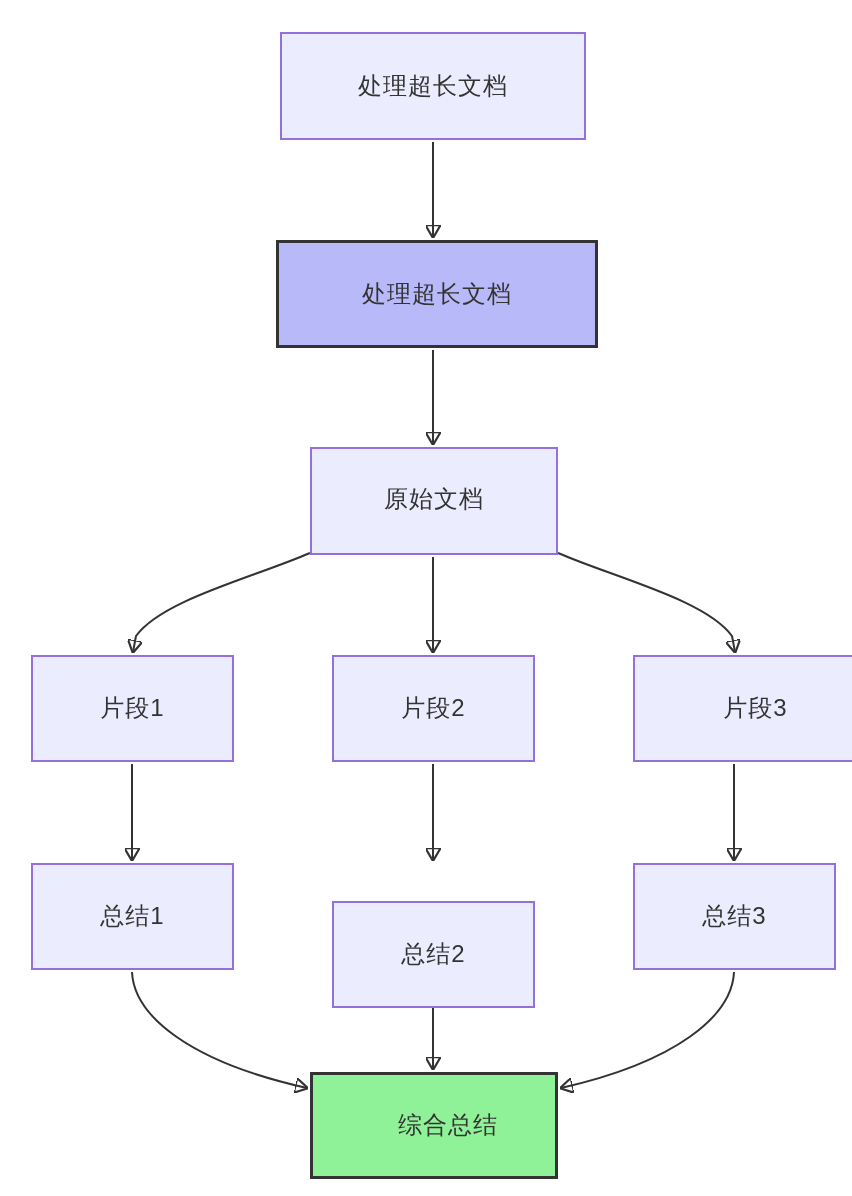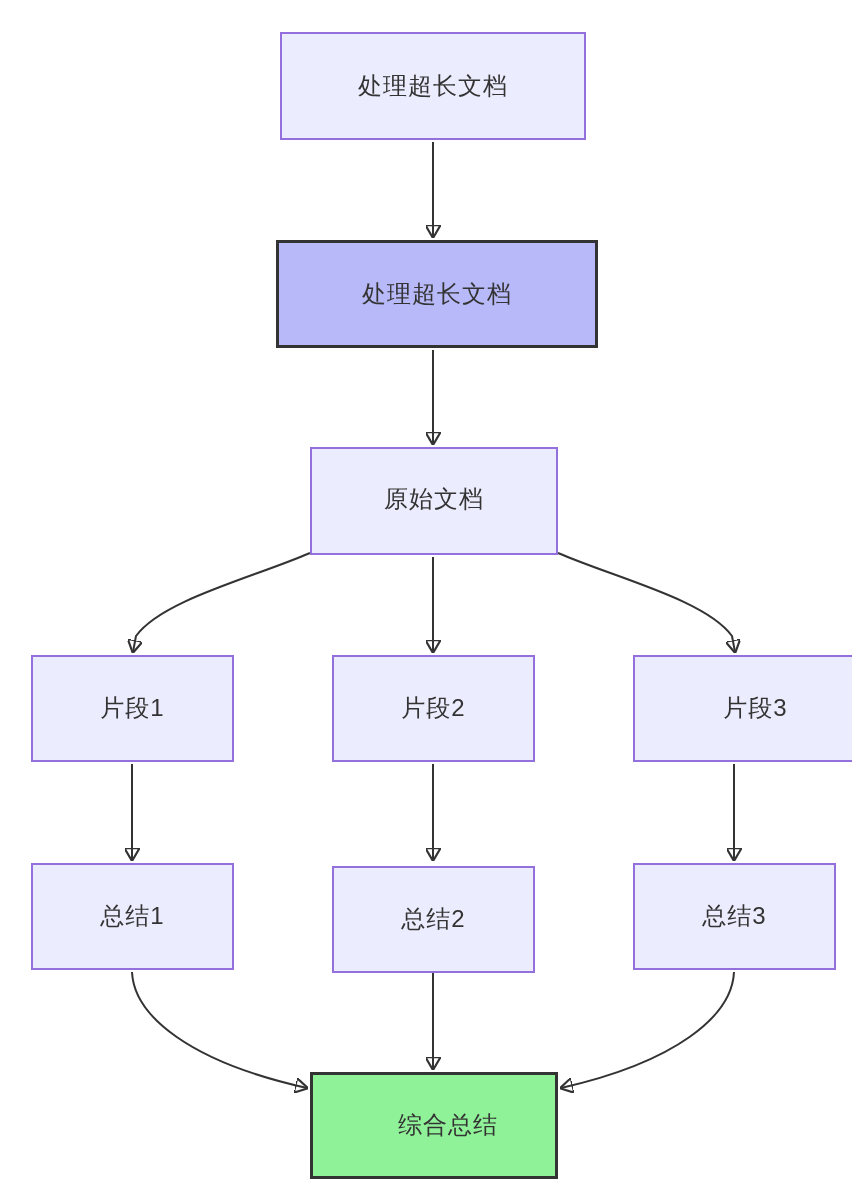--- a/index.html
+++ b/index.html
@@ -96,21 +96,21 @@
   <div class="node" style="left:332px; top:655px; width:203px; height:107px;">
     <span>片段2</span>
   </div>
   <div class="node" style="left:633px; top:655px; width:245px; height:107px;">
     <span>片段3</span>
   </div>
 
   <div class="node" style="left:31px; top:863px; width:203px; height:107px;">
     <span>总结1</span>
   </div>
-  <div class="node" style="left:332px; top:866px; width:203px; height:107px;">
+  <div class="node" style="left:332px; top:901px; width:203px; height:107px;">
     <span>总结2</span>
   </div>
   <div class="node" style="left:633px; top:863px; width:203px; height:107px;">
     <span>总结3</span>
   </div>
 
   <div class="node node--final" style="left:310px; top:1072px; width:248px; height:107px;padding-left:28px;">
     <span>综合总结</span>
   </div>
 

